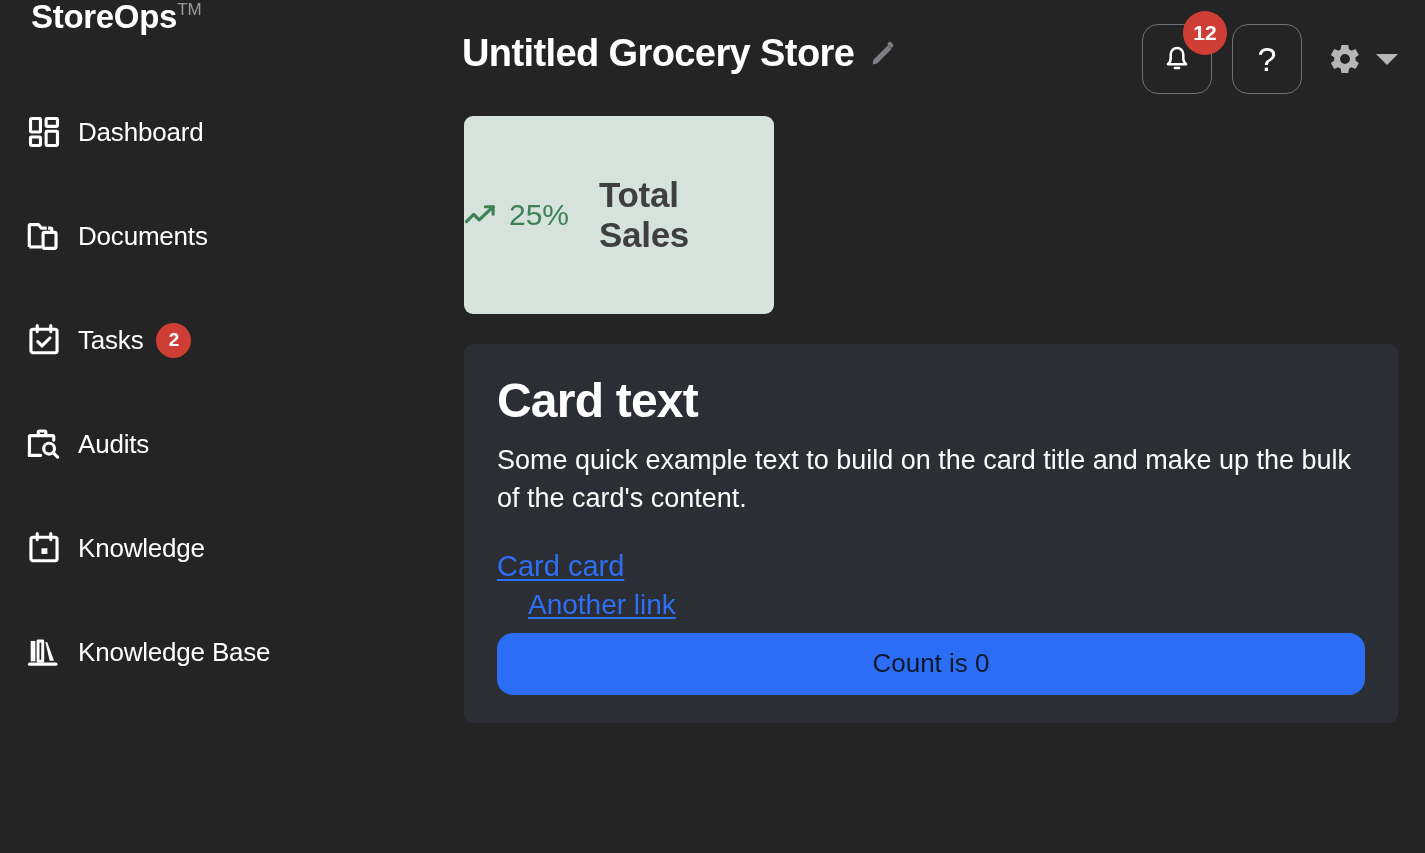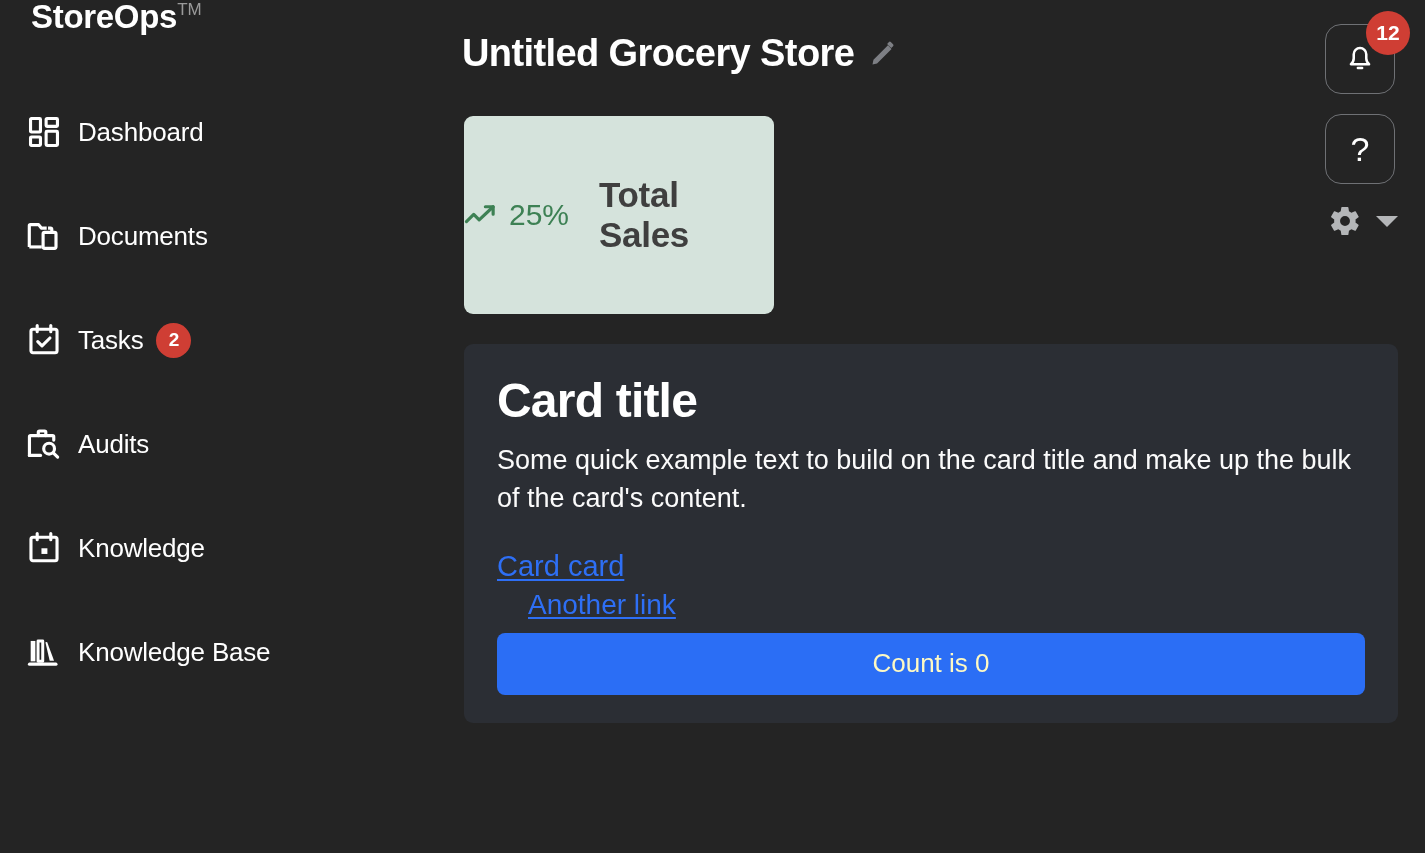--- a/index.html
+++ b/index.html
@@ -128,21 +128,20 @@
     align-items: center;
     cursor: pointer;
   }
 
   .topbar-actions {
     margin-left: auto;
     display: flex;
     align-items: center;
     gap: 20px;
     padding-top: 2px;
-    flex-direction: column;
   }
 
   .icon-btn {
     position: relative;
     width: 70px;
     height: 70px;
     border: 1px solid #6f7175;
     border-radius: 16px;
     background: transparent;
     display: flex;
@@ -276,22 +275,22 @@
     cursor: pointer;
   }
 
   .count-btn {
     display: block;
     width: 100%;
     margin-top: 12px;
     height: 62px;
     background: #2b6ef5;
     border: none;
-    border-radius: 8px;
-    color: #fef9c3;
+    border-radius: 16px;
+    color: #0f172a;
     font-size: 26px;
     font-family: "Liberation Sans", sans-serif;
     cursor: pointer;
   }
 </style>
 </head>
 <body>
 
 <div class="app">
 
@@ -427,21 +426,21 @@
             <path d="M2 15.5l6-6 4.5 4.5L24 3.2"></path>
             <path d="M17.6 3.2H24v6.2"></path>
           </svg>
         </span>
         <span>25%</span>
       </div>
       <div class="stat-label">Total Sales</div>
     </div>
 
     <div class="content-card">
-      <div class="card-title">Card title</div>
+      <div class="card-title">Card text</div>
       <div class="card-text">Some quick example text to build on the card title and make up the bulk of the card's content.</div>
 
       <div class="card-links">
         <a class="card-link" href="#">Card card</a><br>
         <a class="card-link-2" href="#">Another link</a>
       </div>
 
       <button class="count-btn">Count is 0</button>
     </div>
 

